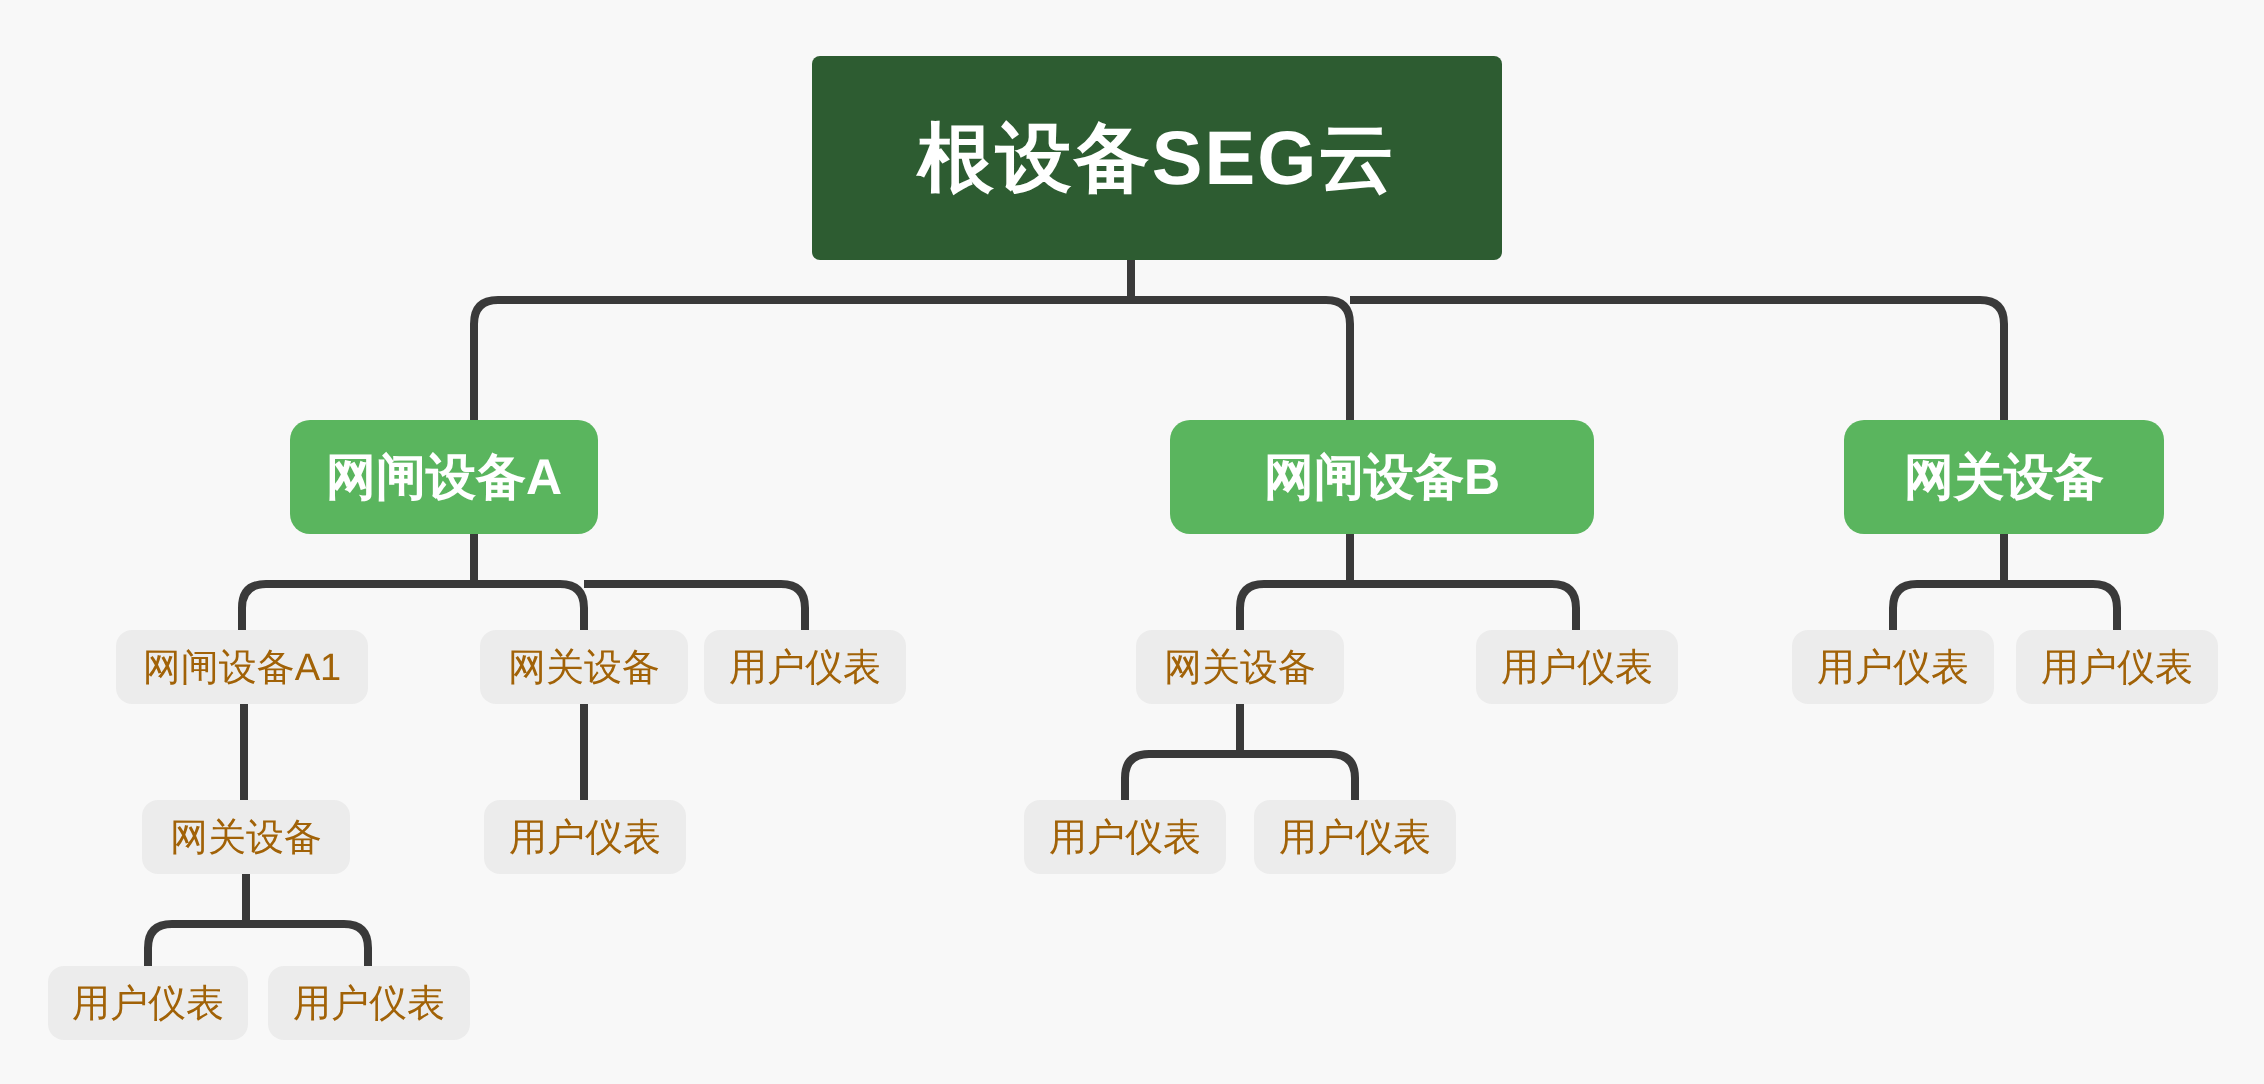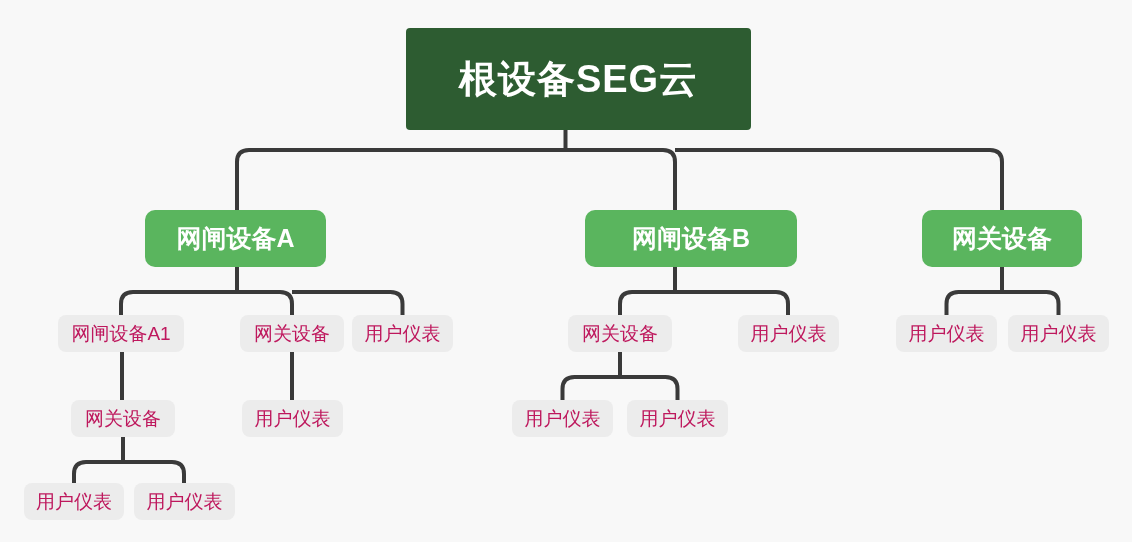--- a/index.html
+++ b/index.html
@@ -31,21 +31,21 @@
     font-size:38px;font-weight:700;
     border-radius:4px;
     letter-spacing:1px;
   }
   .node.branch{
     background:#5ab55e;color:#ffffff;
     font-size:25px;font-weight:700;
     border-radius:10px;
   }
   .node.leaf{
-    background:#ececec;color:#be185d;
+    background:#ececec;color:#a16207;
     font-size:19px;font-weight:400;
     border-radius:8px;
   }
 </style>
 </head>
 <body>
 
 <div class="canvas">
 
   <svg class="connectors" viewBox="0 0 1132 542" xmlns="http://www.w3.org/2000/svg">
@@ -72,21 +72,21 @@
 
     <path d="M620 352 V379"></path>
     <path d="M562.5 402 V389 Q562.5 377 574.5 377 H665.5 Q677.5 377 677.5 389 V402"></path>
 
     <path d="M1002 267 V294"></path>
     <path d="M946.5 317 V304 Q946.5 292 958.5 292 H1046.5 Q1058.5 292 1058.5 304 V317"></path>
   </svg>
 
   <div class="node root" style="left:393px;top:28px;width:345px;height:102px;margin-left:13px;">根设备SEG云</div>
 
-  <div class="node branch" style="left:145px;top:210px;width:181px;height:57px;">网闸设备A</div>
+  <div class="node branch" style="left:145px;top:210px;width:154px;height:57px;">网闸设备A</div>
   <div class="node branch" style="left:585px;top:210px;width:212px;height:57px;">网闸设备B</div>
   <div class="node branch" style="left:922px;top:210px;width:160px;height:57px;">网关设备</div>
 
   <div class="node leaf" style="left:58px;top:315px;width:126px;height:37px;">网闸设备A1</div>
   <div class="node leaf" style="left:240px;top:315px;width:104px;height:37px;">网关设备</div>
   <div class="node leaf" style="left:352px;top:315px;width:101px;height:37px;">用户仪表</div>
   <div class="node leaf" style="left:568px;top:315px;width:104px;height:37px;">网关设备</div>
   <div class="node leaf" style="left:738px;top:315px;width:101px;height:37px;">用户仪表</div>
   <div class="node leaf" style="left:896px;top:315px;width:101px;height:37px;">用户仪表</div>
   <div class="node leaf" style="left:1008px;top:315px;width:101px;height:37px;">用户仪表</div>

